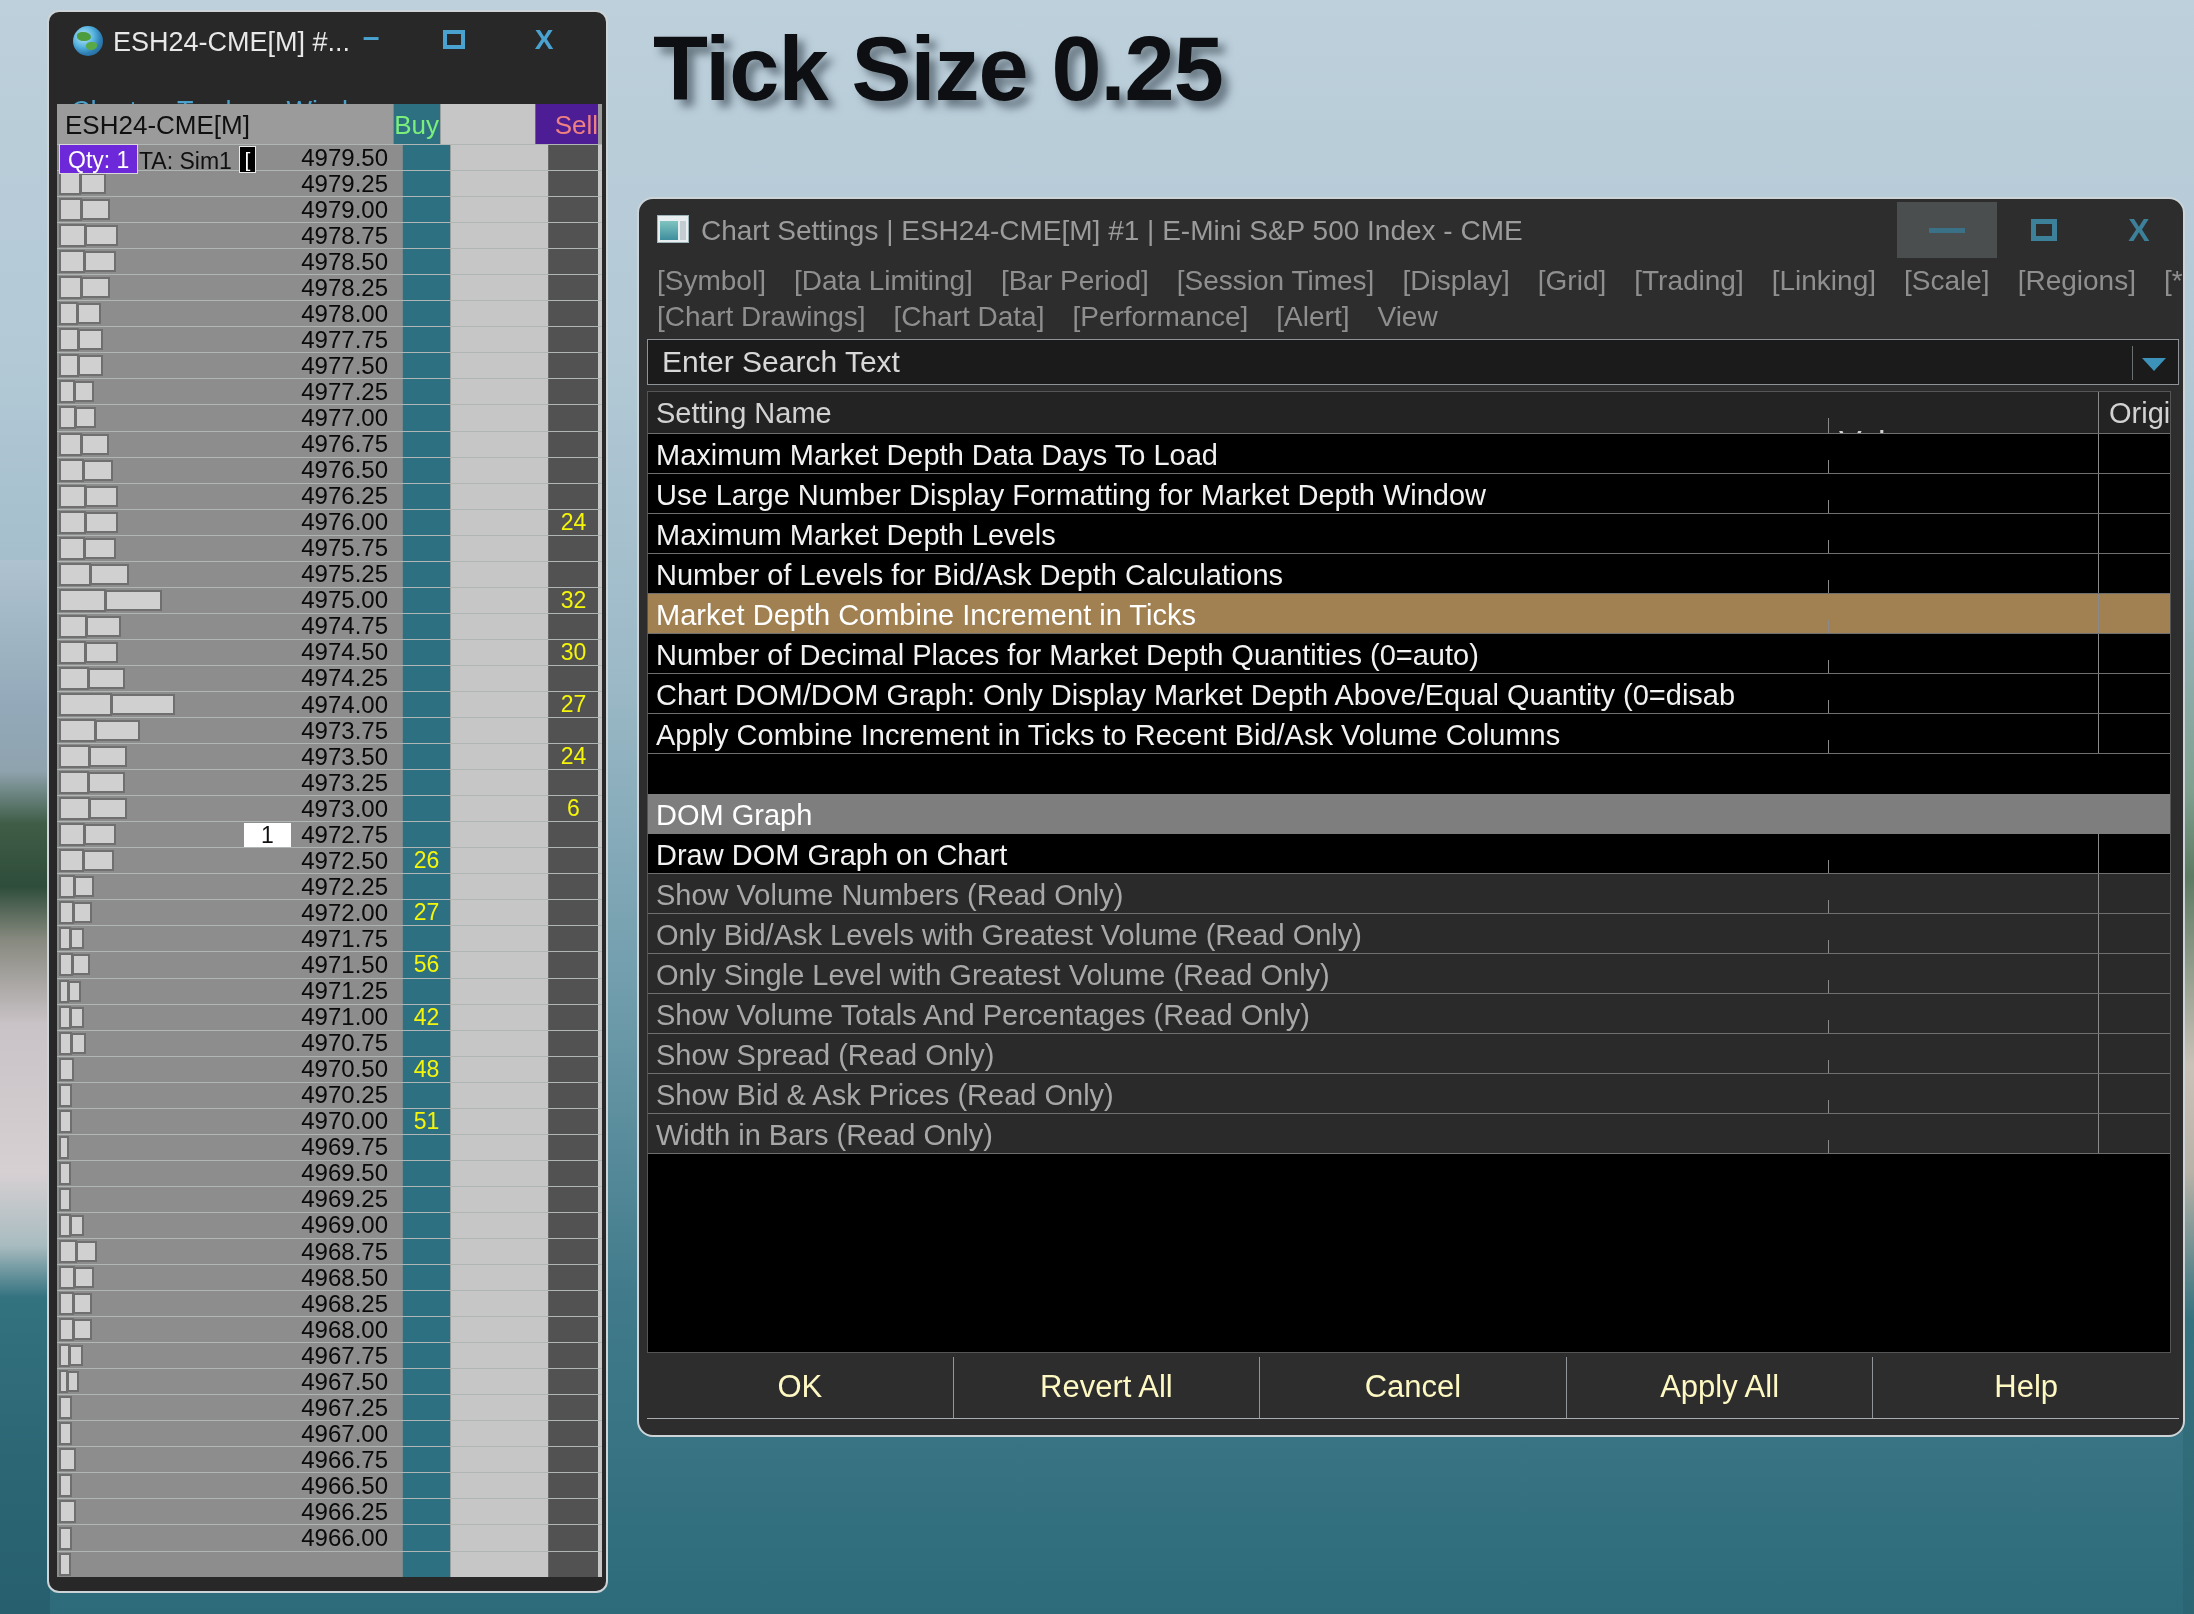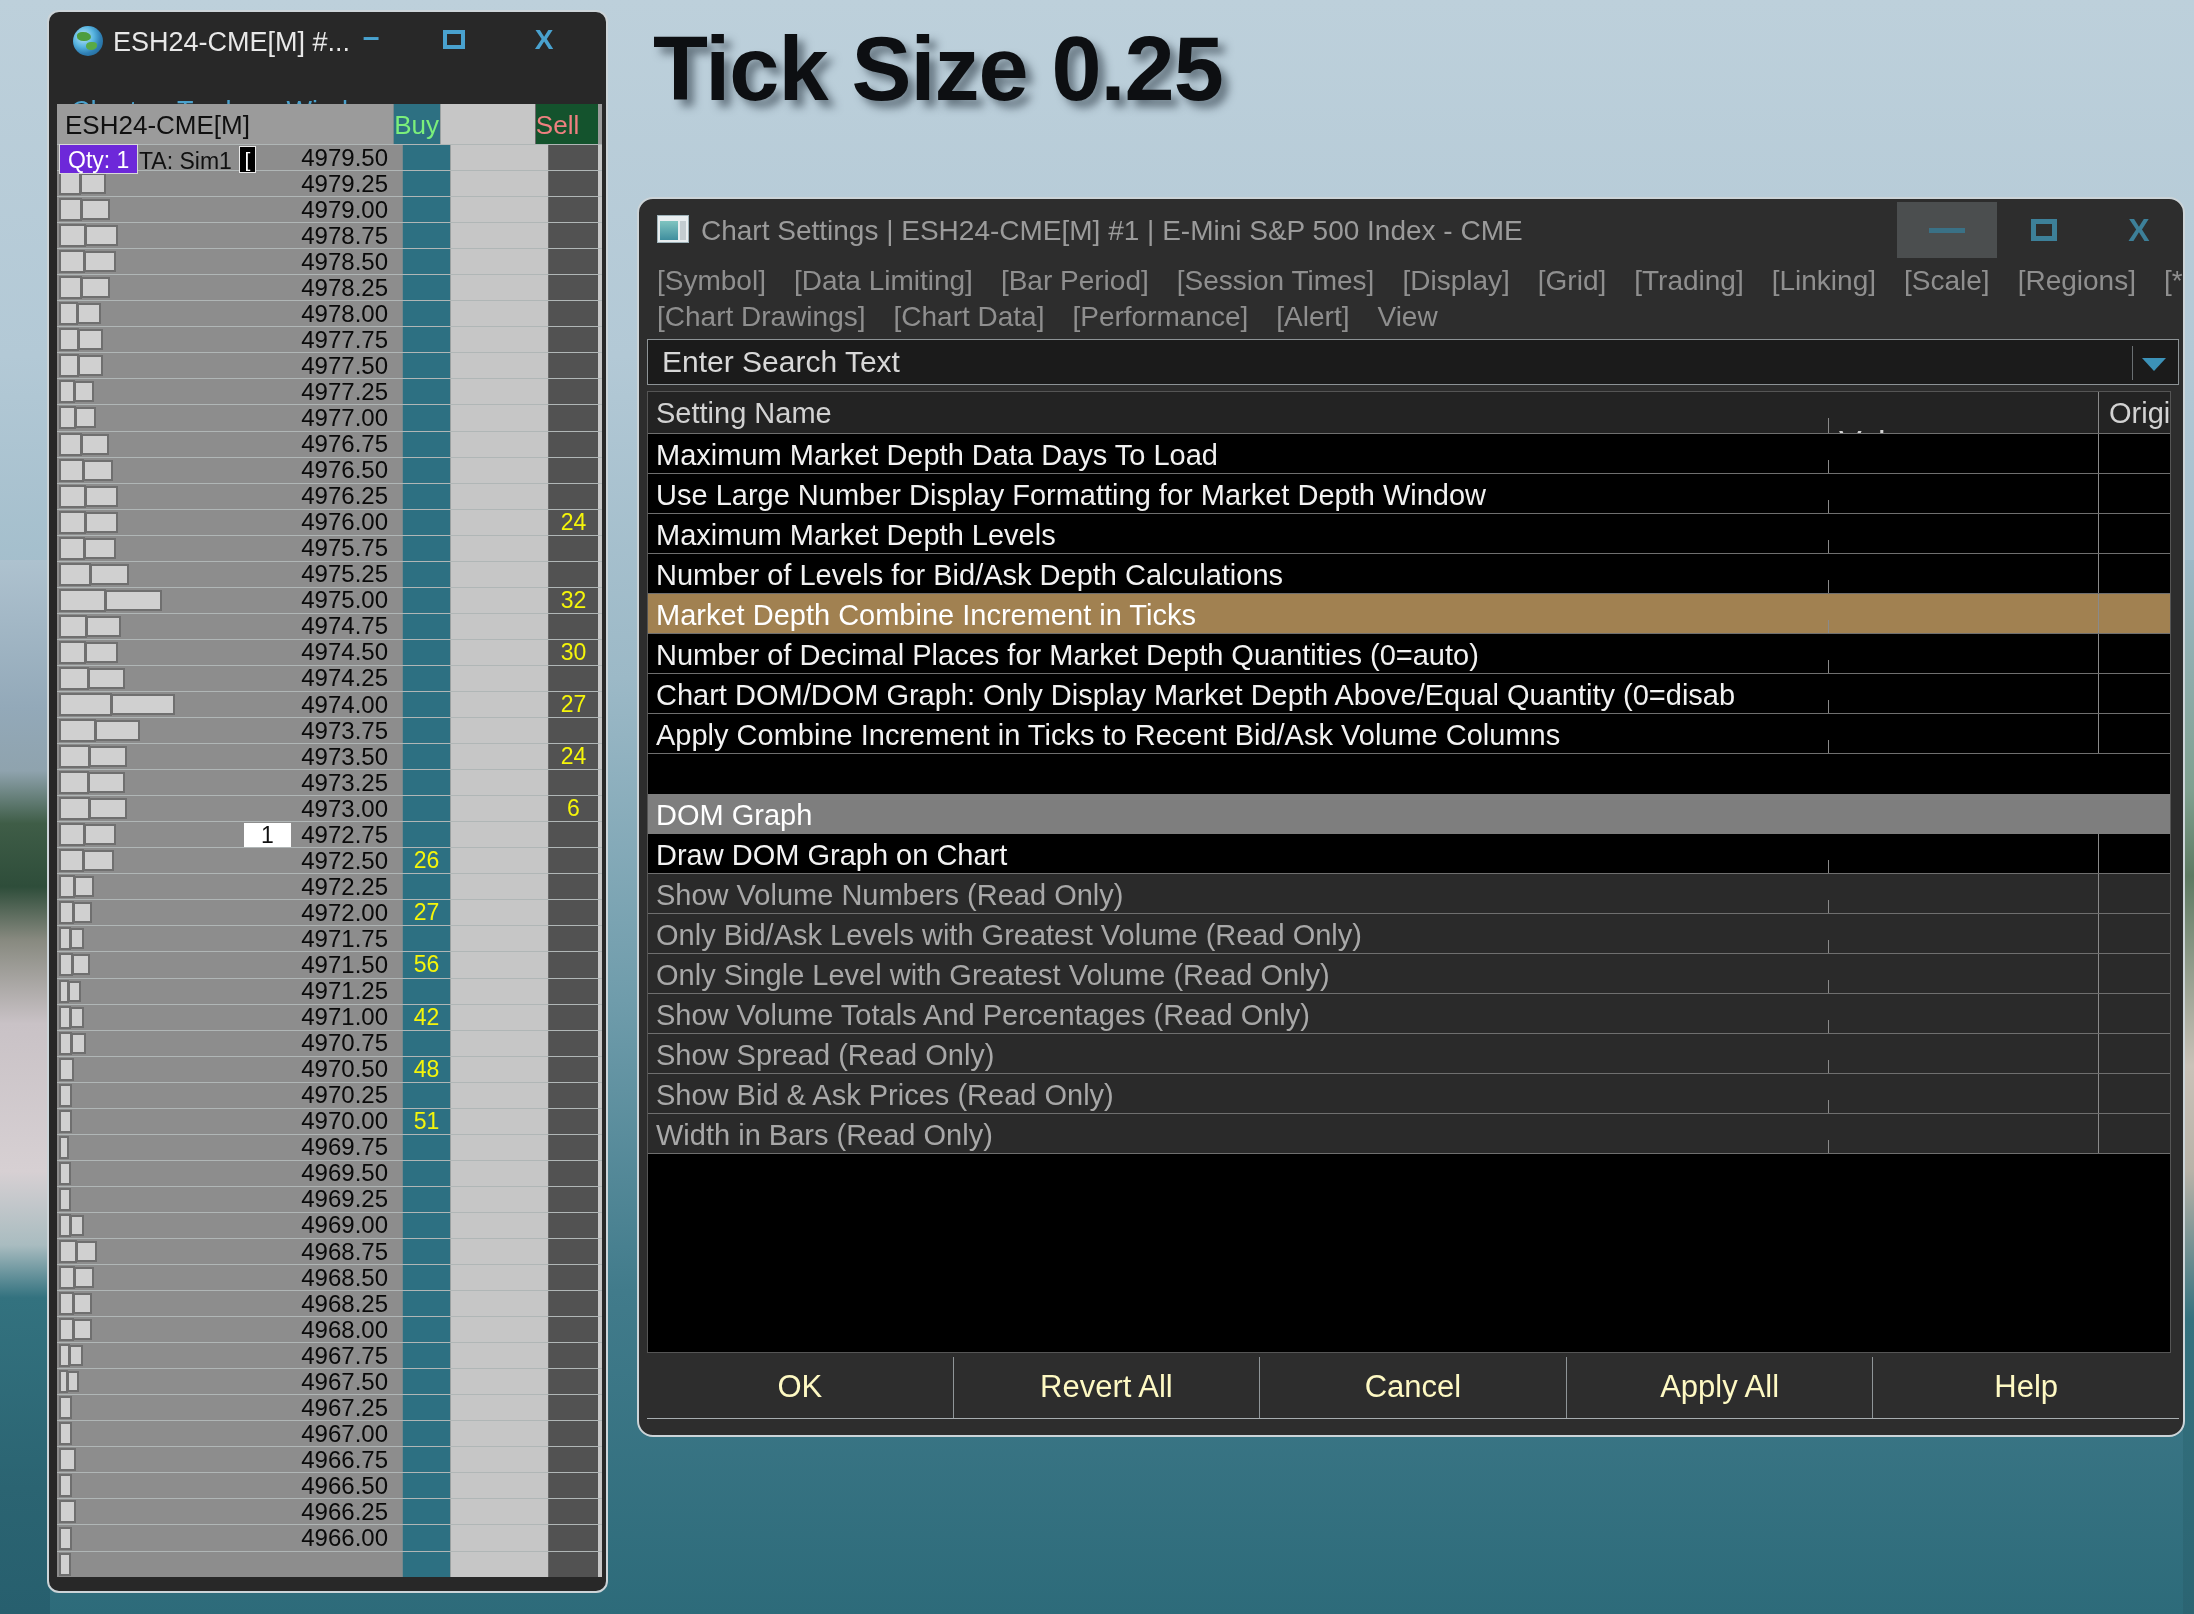--- a/index.html
+++ b/index.html
@@ -29,21 +29,21 @@
   .dom-min { position:absolute; left:305px; top:10px; width:34px; height:34px; color:#49a2cf; font-size:30px; font-weight:bold; text-align:center; line-height:30px; }
   .dom-max { position:absolute; left:394px; top:18px; width:22px; height:19px; border:4px solid #49a2cf; }
   .dom-close { position:absolute; left:478px; top:11px; width:34px; height:34px; color:#49a2cf; font-size:28px; font-weight:bold; text-align:center; line-height:34px; }
   .dom-menu { position:absolute; left:22px; top:58px; height:34px; display:flex; gap:40px; align-items:center;margin-top:24px; }
   .dom-menu span { color:#4ba2cd; font-size:27px; }
 
   .dom-header { position:absolute; left:8px; top:92px; width:545px; height:40px; display:flex; font-size:26px; }
   .h-sym  { width:345px; background:#9b9b9b; color:#101010; padding:6px 0 0 8px; }
   .h-buy  { width:48px;  background:#2d7082; color:#7bef7b; text-align:center; padding-top:6px; border-left:1px solid #77888c; }
   .h-mid  { width:98px;  background:#c6c6c6; border-left:1px solid #9aa0a0; }
-  .h-sell { width:65px;  background:#14532d; color:#ef8080; text-align:left; padding-top:6px; border-left:1px solid #6a6a6a; }
+  .h-sell { width:65px;  background:#4c1d95; color:#ef8080; text-align:right; padding-top:6px; border-left:1px solid #6a6a6a; }
   .h-end  { width:4px;   background:#9b9b9b; }
 
   #ladder { position:absolute; left:8px; top:132px; width:545px; height:1443px; overflow:hidden; }
   .lrow { display:flex; height:26.05px; border-top:1px solid #b0b6b6; }
   .lzone { position:relative; width:345px; background:#8d8d8d; display:flex; align-items:center; }
   .seg { display:inline-block; height:21px; background:#d0d0d0; border:2px solid #6f6f6f; margin-left:-1px; }
   .seg:first-child { margin-left:2px; height:23px; }
   .lprice { position:absolute; right:14px; top:0; height:100%; display:flex; align-items:center; font-size:24px; color:#0a0a0a; }
   .lbuy  { width:48px; background:#2d7082; border-left:1px solid #77888c; color:#f5f50a; font-size:23px; text-align:center; line-height:25px; }
   .lmid  { width:98px; background:#c6c6c6; border-left:1px solid #9aa0a0; }

